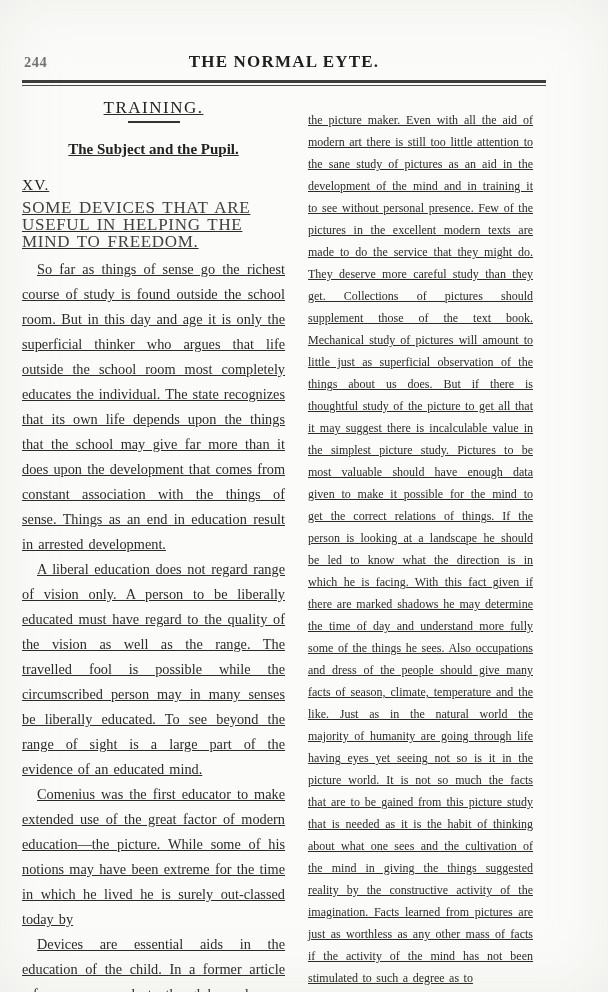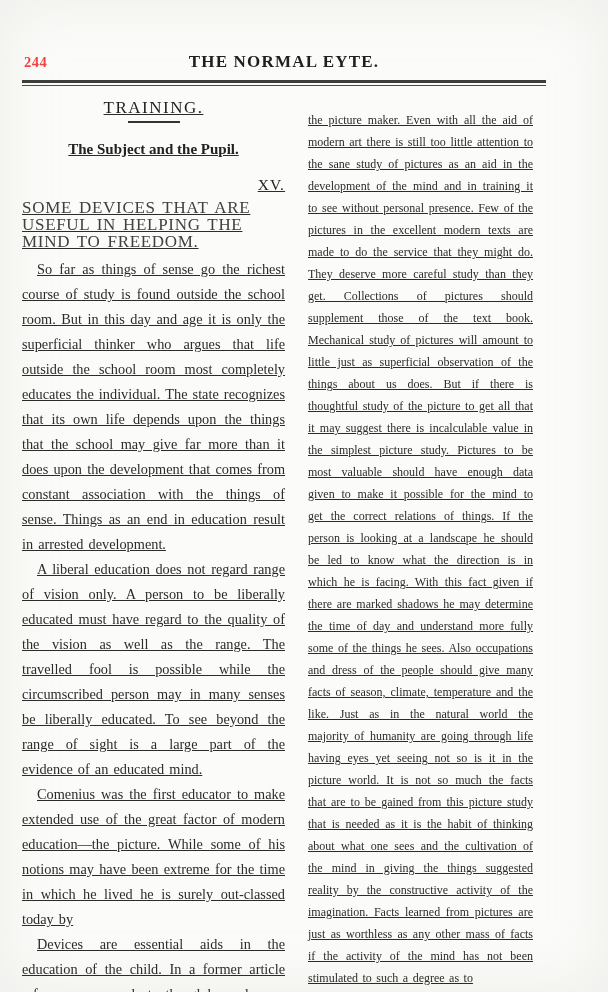--- a/index.html
+++ b/index.html
@@ -27,21 +27,21 @@
     position: relative;
     height: 22px;
   }
   .page-number {
     position: absolute;
     left: 2px;
     top: 2px;
     font-size: 14.5px;
     font-weight: bold;
     letter-spacing: 0.5px;
-    color: #ef4444;
+    color: #737373;
   }
   .masthead {
     text-align: center;
     font-size: 17px;
     font-weight: bold;
     letter-spacing: 1.2px;
     color: #1f1f1f;
     white-space: nowrap;
   }
   .double-rule {
@@ -82,21 +82,21 @@
   .editor-byline {
     margin: 4px 0 0 0;
     text-align: center;
     font-variant: small-caps;
     font-size: 12.5px;
     letter-spacing: 0.6px;
     color: #2c2c2c;
   }
   .chapter-number {
     margin: 6px 0 0 0;
-    text-align: right;
+    text-align: left;
     font-size: 15.5px;
     letter-spacing: 1px;
     color: #222;
   }
   .section-heading {
     margin: 5px 0 0 0;
     text-align: left;
     font-size: 17px;
     letter-spacing: 0.7px;
     line-height: 17px;

